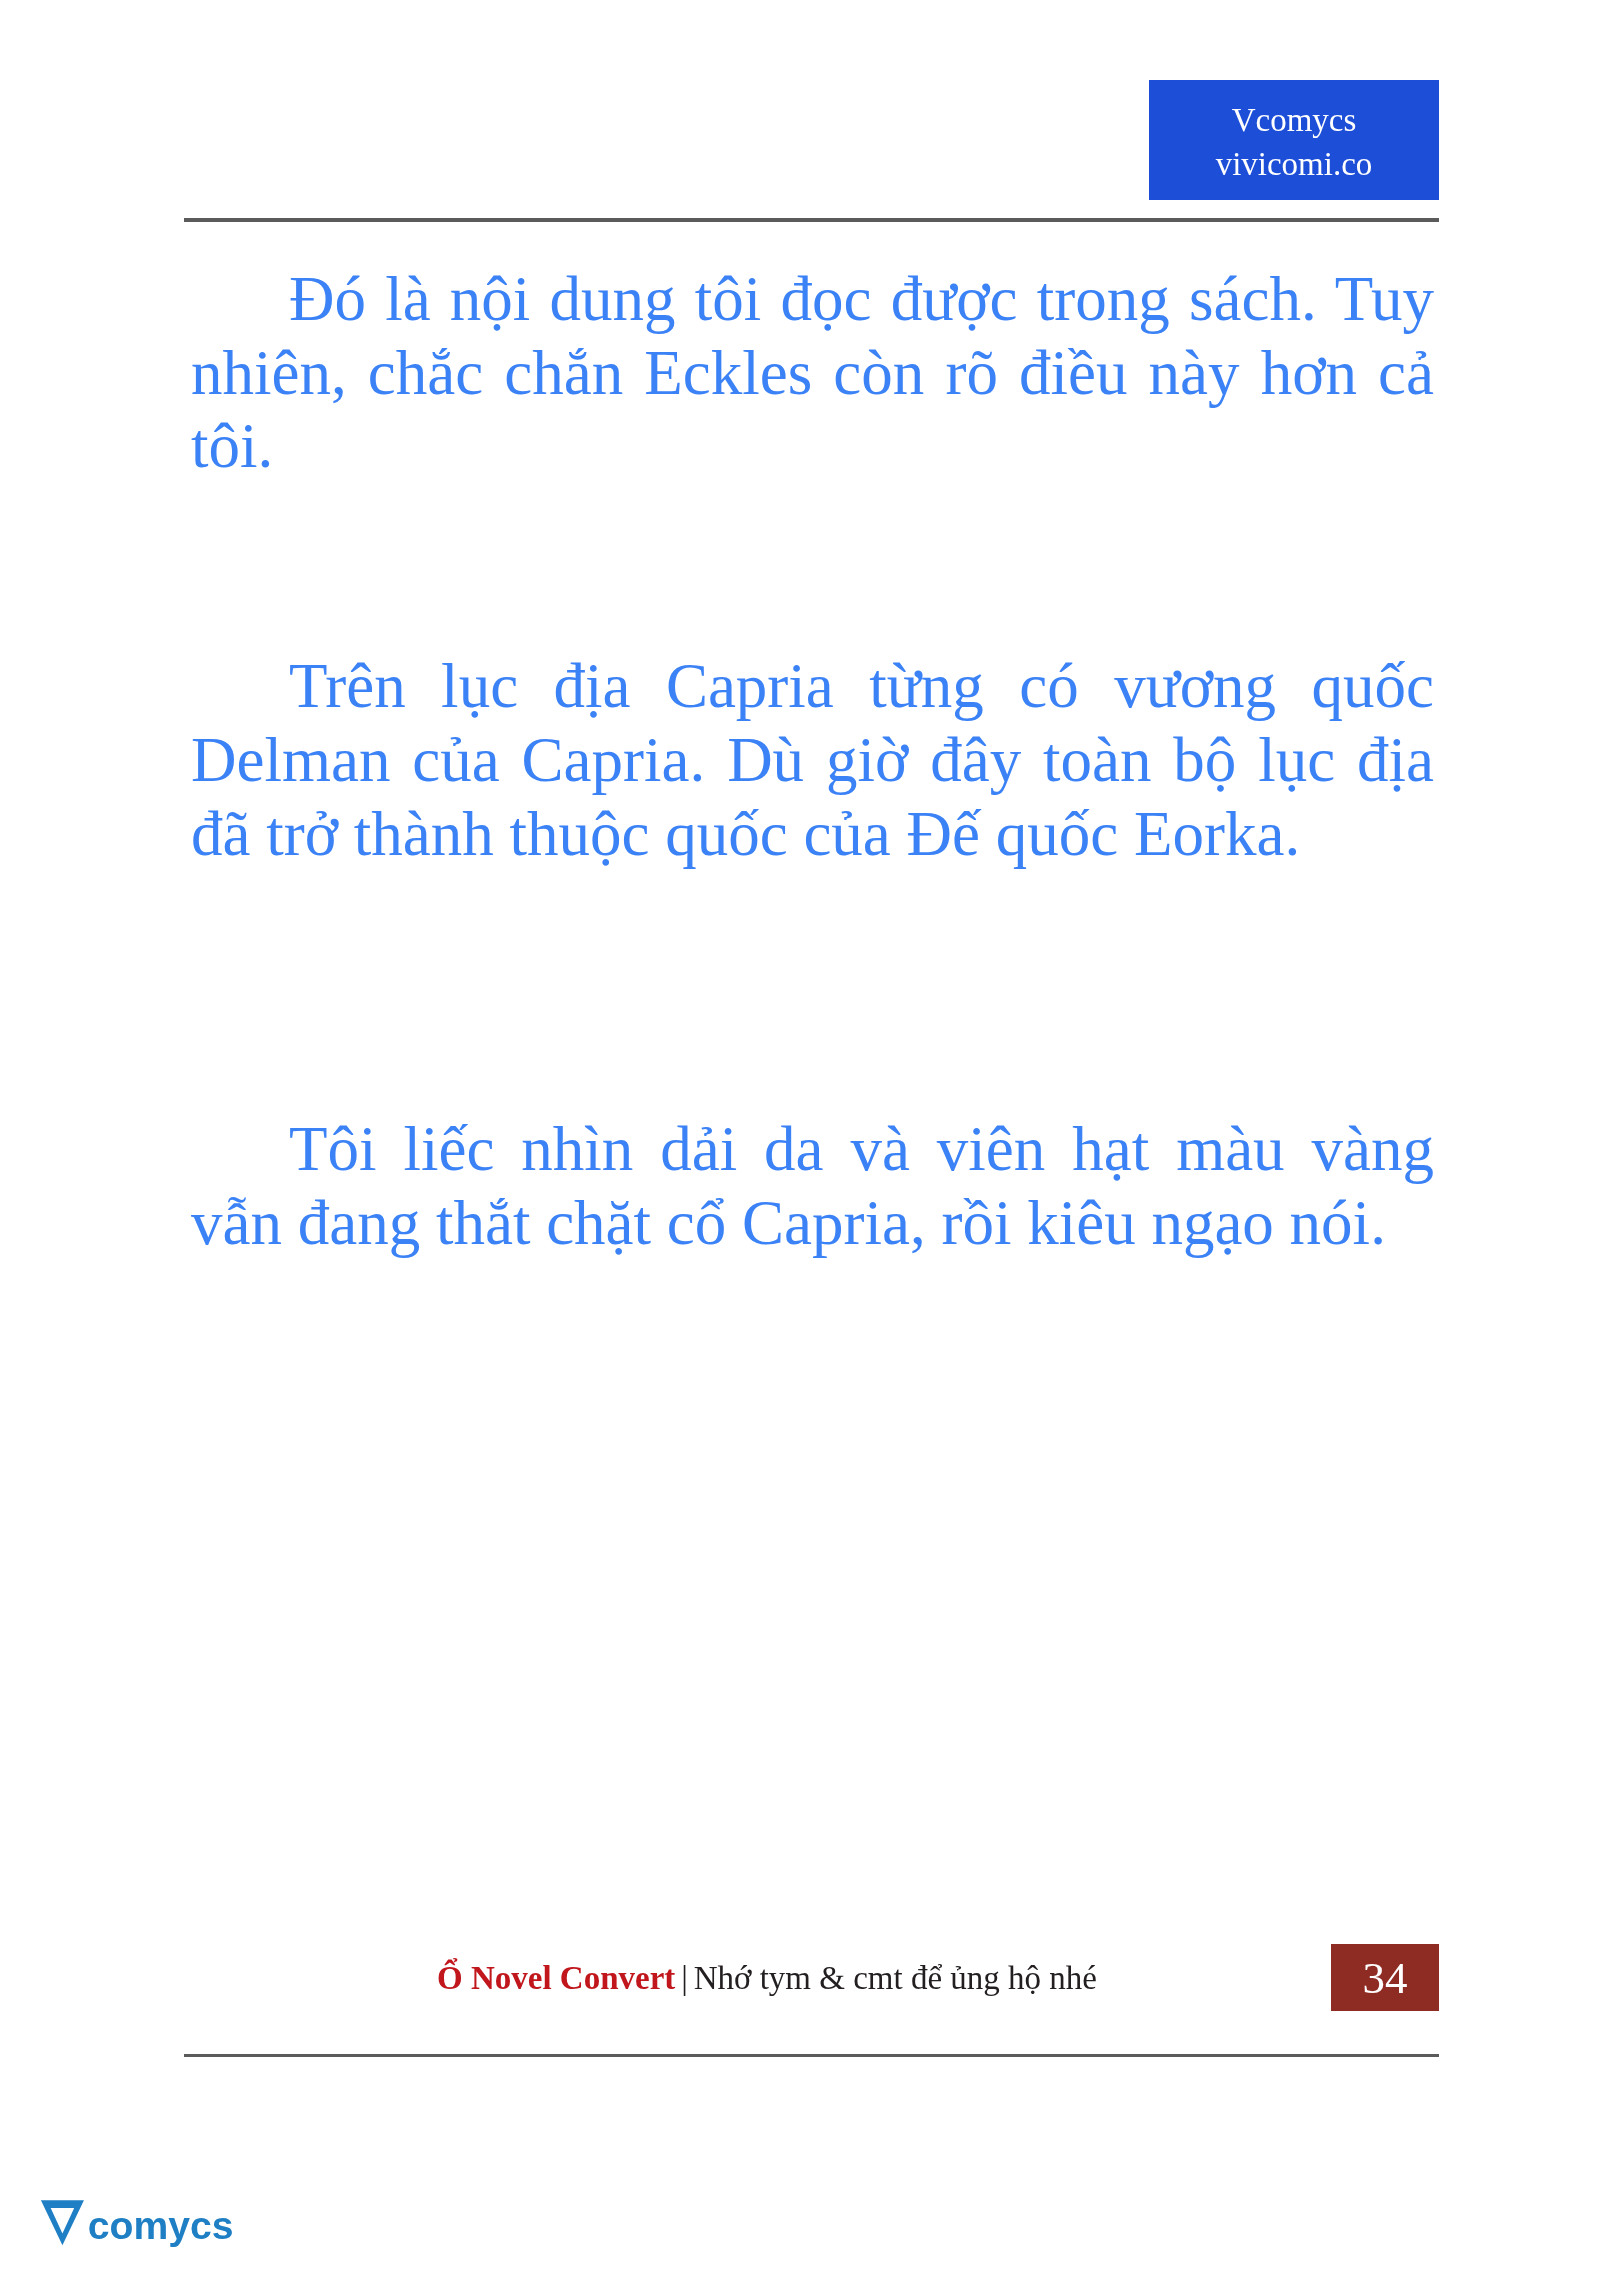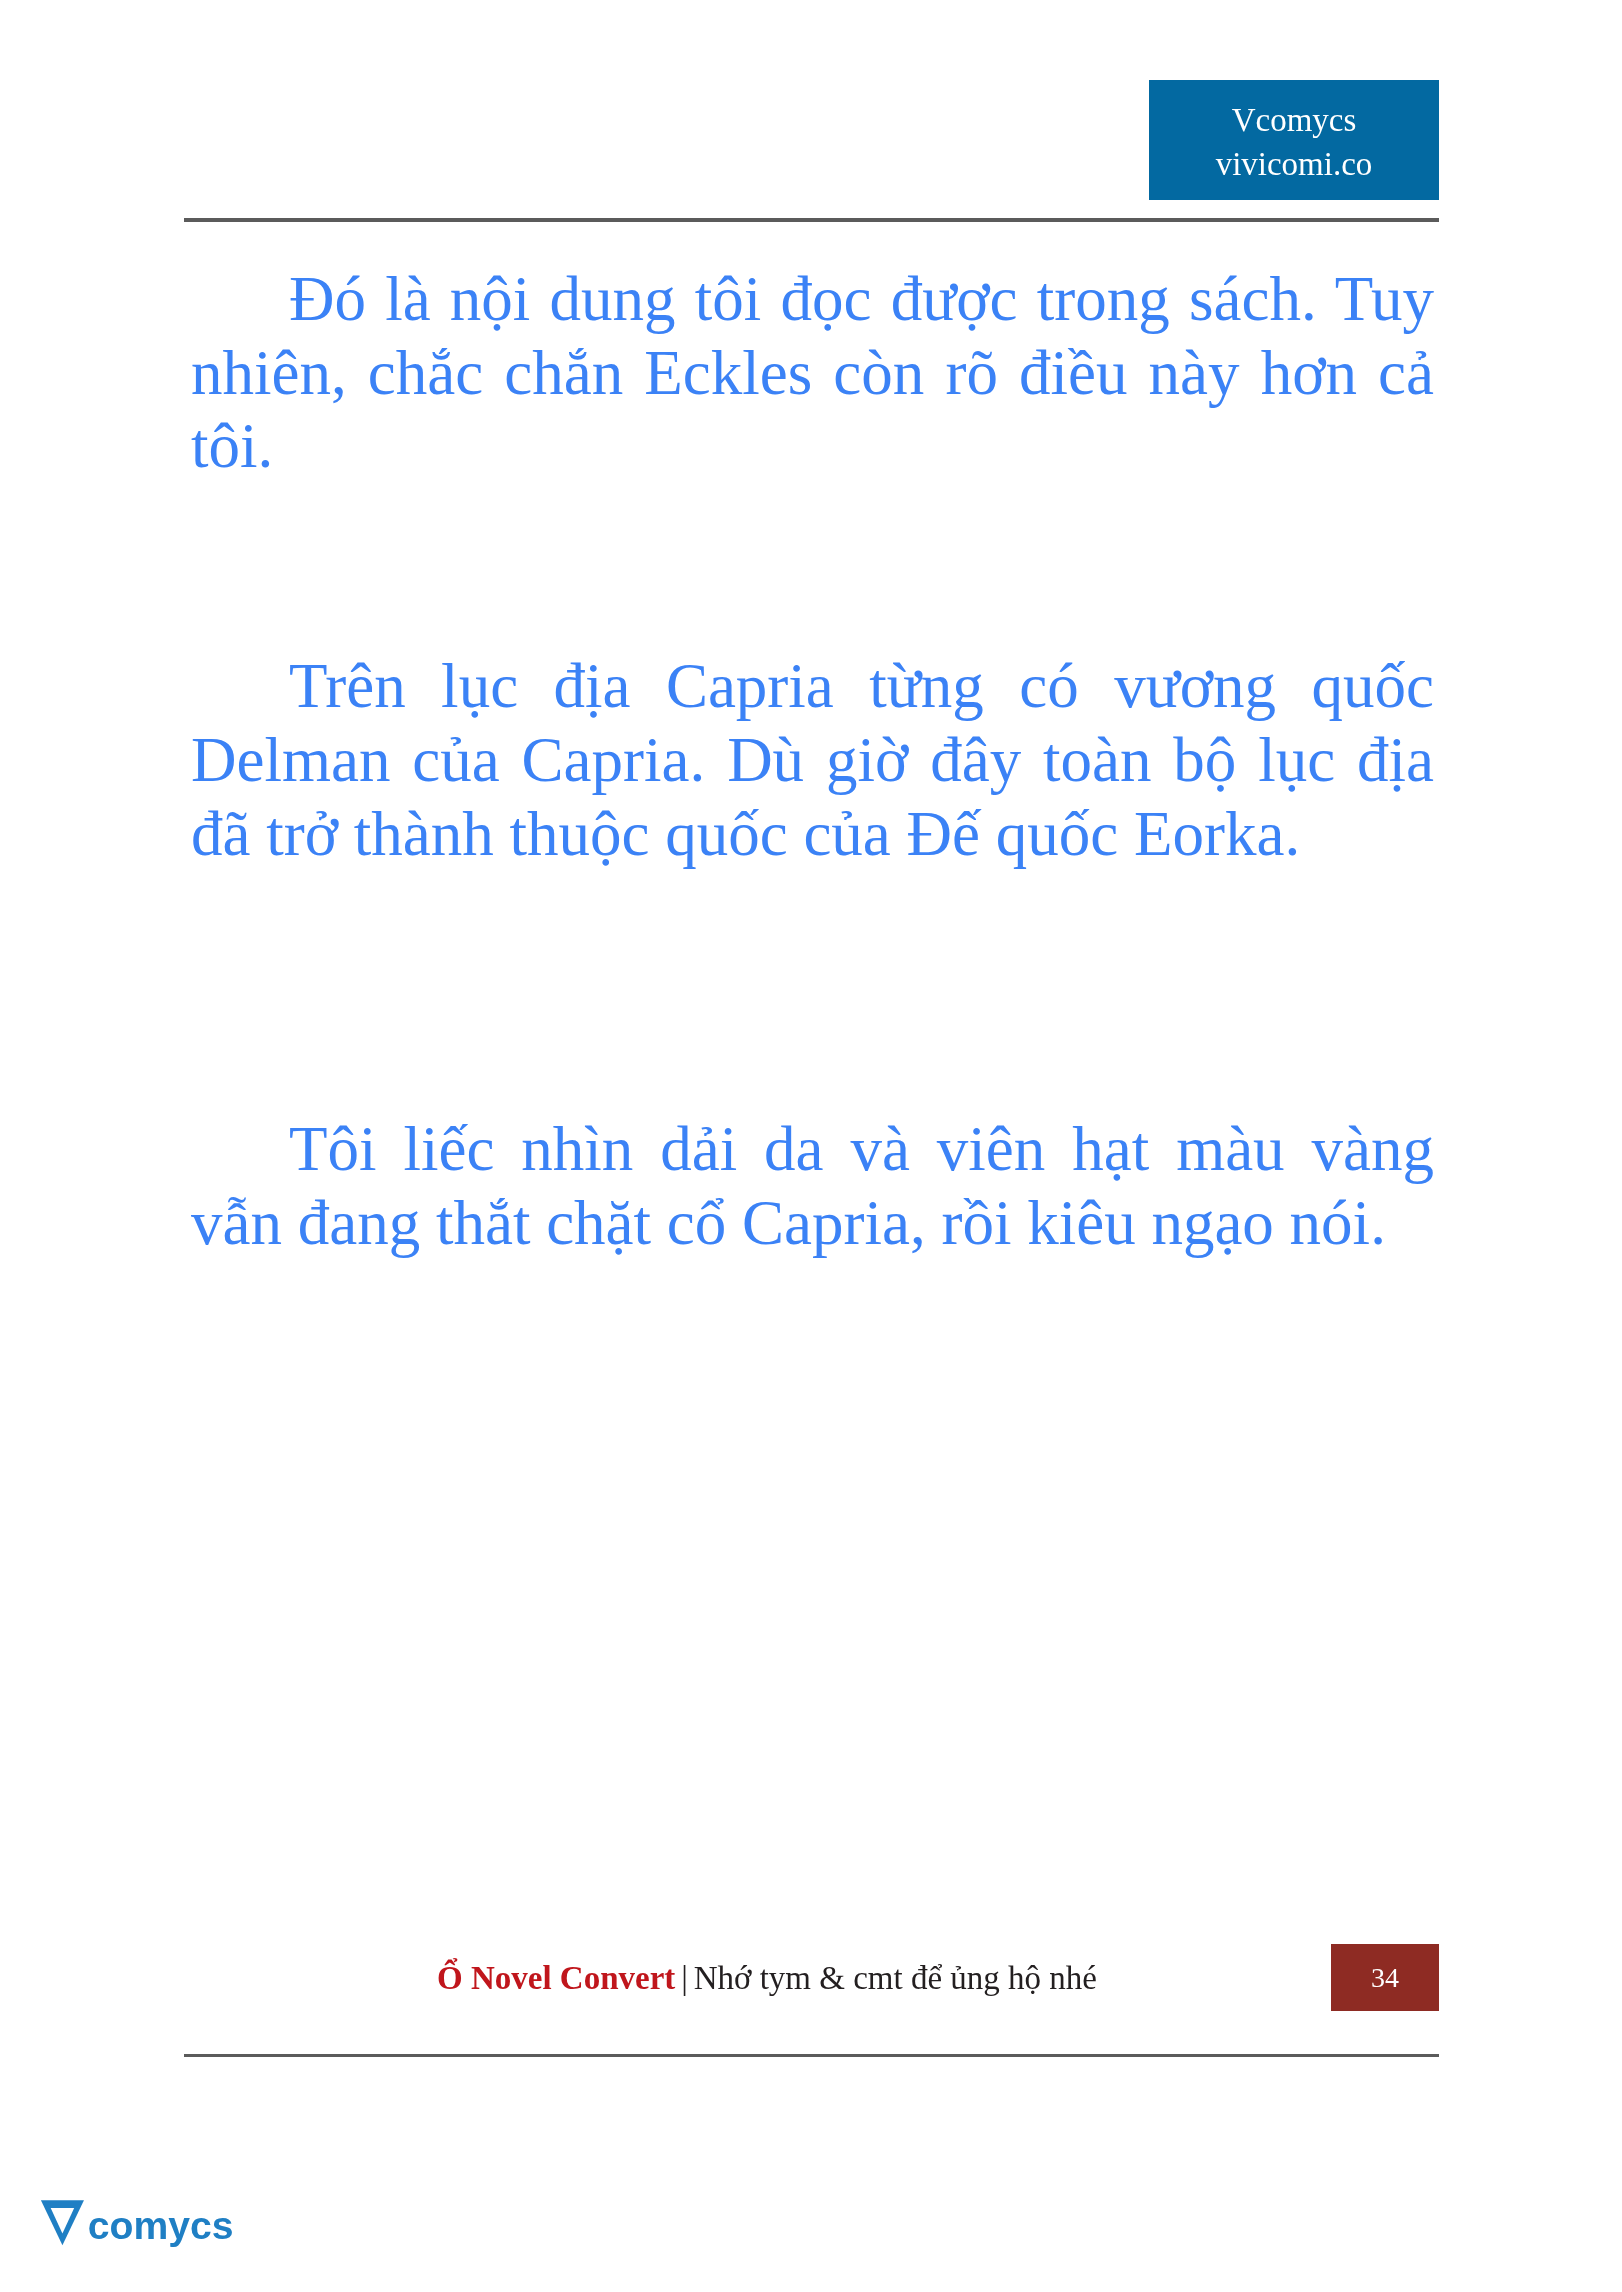--- a/index.html
+++ b/index.html
@@ -44,21 +44,21 @@
   }
   .header-line1 { display: block; }
   .header-line2 { display: block; }
 
   .header-badge {
     position: absolute;
     right: 0px;
     top: -7.8px;
     width: 290px;
     height: 120px;
-    background: #0369a1;
+    background: #1d4ed8;
     color: #ffffff;
     text-align: center;
     font-family: "Liberation Serif", serif;
     font-size: 33px;
     line-height: 1.35;
     padding-top: 17.6px;
     box-sizing: border-box;
   }
   .header-badge span { display: block; }
 
@@ -127,21 +127,21 @@
   .footer-sep { color: #231f20; padding: 0 5.9px; }
   .footer-page {
     position: absolute;
     right: 0px;
     top: -7.8px;
     width: 108px;
     height: 67px;
     background: #8e2b23;
     color: #ffffff;
     font-family: "Liberation Serif", serif;
-    font-size: 28px;
+    font-size: 45px;
     display: flex;
     align-items: center;
     justify-content: center;
   }
 
   
   .logo {
     position: absolute;
     left: 37px;
     top: 2194px;

